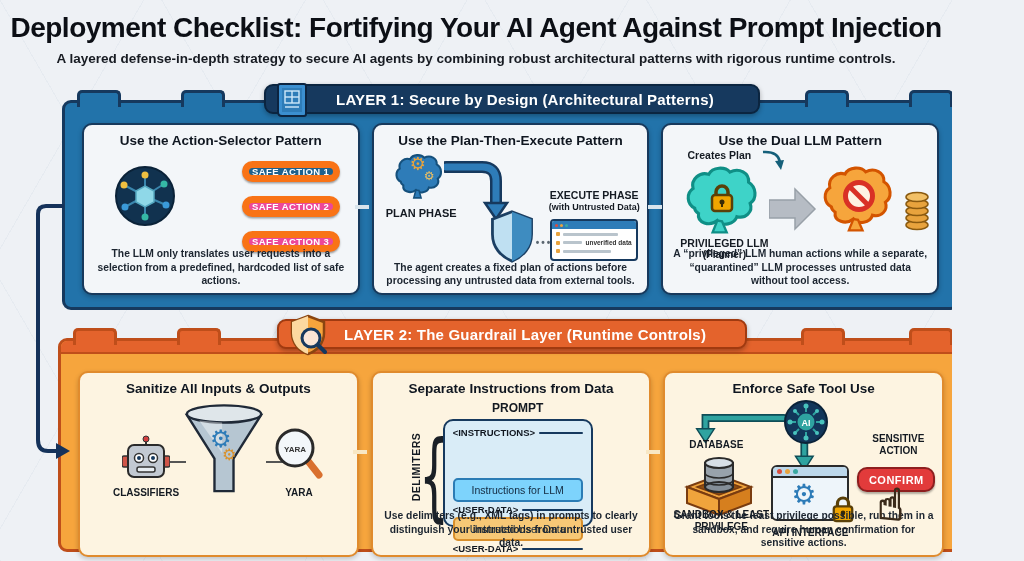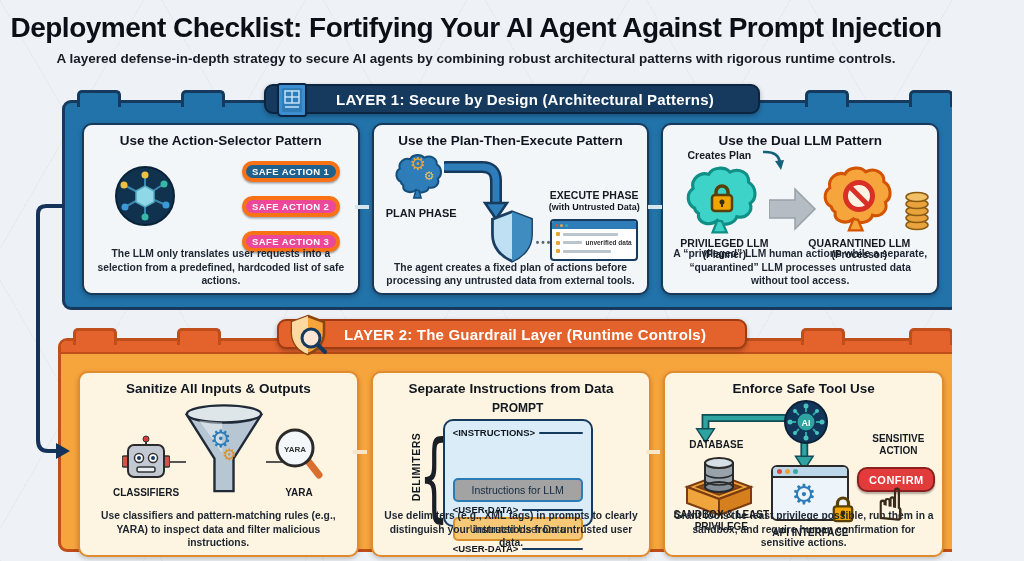--- a/index.html
+++ b/index.html
@@ -48,41 +48,41 @@
   .l2 .prow { top:30px; }
   .panel { position:relative; flex:1; border-radius:10px; }
   .l1 .panel { background:#f3f6f9; border:2.5px solid #17395c; height:172px; box-shadow:0 2px 5px rgba(0,0,0,.25); }
   .l2 .panel { background:#fdf4e1; border:2.5px solid #e08b2d; height:186px; box-shadow:0 2px 5px rgba(0,0,0,.2); }
   .ptitle { margin-top:8px; text-align:center; font-size:13.5px; font-weight:bold; color:#0f1620; }
   .cap { position:absolute; left:7px; right:7px; bottom:6px; font-size:10.3px; font-weight:bold;
          text-align:center; color:#1c2530; line-height:1.28; }
   .lbl { position:absolute; font-weight:bold; text-align:center; color:#141a22; line-height:1.15; }
   
   .pillcol { position:absolute; right:18px; top:36px; display:flex; flex-direction:column; gap:14px; }
-  .pill { width:98px; height:21px; border-radius:11px; border:4px solid #f97316; color:#fff;
+  .pill { width:98px; height:21px; border-radius:11px; border:7px solid #f97316; color:#fff;
           font-size:9.5px; font-weight:bold; display:flex; align-items:center; justify-content:center;
           letter-spacing:0.4px; box-shadow:0 1.5px 2px rgba(0,0,0,.35); }
   .pill1 { background:#1f618c; } .pill2 { background:#ec4899; } .pill3 { background:#ec4899; }
   
   .miniwin { position:absolute; left:176px; top:94px; width:88px; height:42px; background:#fff;
              border:2px solid #16395e; border-radius:4px; overflow:hidden; }
   .mhead { height:8px; background:#2e7cb8; display:flex; gap:2px; align-items:center; padding-left:3px; }
   .mdot { width:3px; height:3px; border-radius:50%; }
   .mrow { display:flex; align-items:center; gap:3px; margin:3px 4px 0; }
   .mbul { width:4px; height:4px; border-radius:1px; background:#e8a33d; flex:0 0 auto; }
   .mbar { height:3px; background:#b9c4cc; border-radius:1px; }
   .mnote { font-size:6.5px; font-weight:bold; color:#333; white-space:nowrap; }
   
   .pbox { position:absolute; left:70px; top:46px; width:150px; height:108px; background:#d9ecf7;
           border:2.5px solid #16395e; border-radius:10px; padding:4px 8px; }
   .tagrow { display:flex; align-items:center; gap:4px; margin-top:2px; font-size:9.5px; font-weight:bold; color:#10161f; }
   .tagline { flex:1; height:2px; background:#16395e; border-radius:1px; }
   .ibox { height:24px; border-radius:5px; display:flex; align-items:center; justify-content:center;
           font-size:10.5px; color:#13293f; margin-top:2px; }
-  .iblue { background:#a3a3a3; border:2px solid #2b7cb5;margin-top:40px; }
+  .iblue { background:#7dd3fc; border:2px solid #2b7cb5;margin-top:40px; }
   .iorange { background:#f7c876; border:2px solid #d98f2b; }
   .delim { position:absolute; left:-7px; top:88px; width:100px; text-align:center;
            transform:rotate(-90deg); font-size:10.5px; font-weight:bold; color:#141a22; letter-spacing:0.5px; }
   .brace { position:absolute; left:46px; top:44px; font-size:86px; line-height:104px; color:#1a1f26;
            transform:scale(0.55,1.12); transform-origin:left top; font-family:"DejaVu Sans",sans-serif; }
   .glyph { font-family:"DejaVu Sans",sans-serif; line-height:1; display:inline-block; }
   .gear { position:absolute; }
   .dots { position:absolute; font-weight:bold; color:#5a6670; letter-spacing:2px; font-size:10px; }
   .conn { position:absolute; height:4px; width:14px; z-index:4; }
   .conn1 { background:#d8e4ec; } .conn2 { background:#f8e7c4; }
@@ -237,24 +237,20 @@
           <ellipse cx="12" cy="34" rx="11" ry="4.5" fill="#e8a33d" stroke="#8a5a10" stroke-width="1.5"></ellipse>
           <ellipse cx="12" cy="27" rx="11" ry="4.5" fill="#e8a33d" stroke="#8a5a10" stroke-width="1.5"></ellipse>
           <ellipse cx="12" cy="20" rx="11" ry="4.5" fill="#e8a33d" stroke="#8a5a10" stroke-width="1.5"></ellipse>
           <ellipse cx="12" cy="13" rx="11" ry="4.5" fill="#e8a33d" stroke="#8a5a10" stroke-width="1.5"></ellipse>
           <ellipse cx="12" cy="6" rx="11" ry="4.5" fill="#f2c066" stroke="#8a5a10" stroke-width="1.5"></ellipse>
         </svg>
         <div class="lbl" style="left:2px; top:112px; width:118px; font-size:10.5px">
           <div>PRIVILEGED LLM</div>
           <div style="font-size:10px">(Planner)</div>
         </div>
-        <div class="lbl" style="left:126px; top:112px; width:140px; font-size:10.5px">
-          <div>QUARANTINED LLM</div>
-          <div style="font-size:10px">(Processor)</div>
-        </div>
         <div class="cap">A “privileged” LLM human actions while a separate, “quarantined” LLM processes untrusted data without tool access.</div>
       </div>
     </div>
   </div>
 
   <div class="band l1band">
     <svg class="bandicon" width="32" height="38" viewBox="0 0 32 38">
       <path d="M4 3 H28 Q30 3 30 5 V33 Q30 35 28 35 H6 Q2 35 2 31 V5 Q2 3 4 3 Z" fill="#3b8fd0" stroke="#0c2440" stroke-width="2"></path>
       <rect x="6" y="7" width="20" height="24" fill="#2e7cb8"></rect>
       <g stroke="#cfe8fa" stroke-width="1.4" fill="none">
@@ -313,21 +309,20 @@
           <span class="glyph gear" style="left:38px; top:46px; font-size:16px; color:#d9912b">⚙</span>
         </div>
         <div class="abs" style="left:194px; top:54px; width:50px; height:56px">
           <svg width="50" height="56" viewBox="0 0 50 56">
             <line x1="34" y1="34" x2="45" y2="48" stroke="#d9702f" stroke-width="7" stroke-linecap="round"></line>
             <circle cx="21" cy="21" r="18" fill="#f3f7fa" stroke="#2a2a2a" stroke-width="3"></circle>
             <text x="21" y="25" text-anchor="middle" font-size="8" font-weight="bold" fill="#333">YARA</text>
           </svg>
         </div>
         <div class="lbl" style="left:192px; top:114px; width:54px; font-size:10px">YARA</div>
-        <div class="cap">Use classifiers and pattern-matching rules (e.g., YARA) to inspect data and filter malicious instructions.</div>
       </div>
 
       <div class="panel">
         <div class="ptitle">Separate Instructions from Data</div>
         <div class="lbl" style="left:70px; top:29px; width:150px; font-size:12px">PROMPT</div>
         <div class="delim">DELIMITERS</div>
         <div class="brace">{</div>
         <div class="pbox">
           <div class="tagrow">
             <span>&lt;INSTRUCTIONS&gt;</span>

